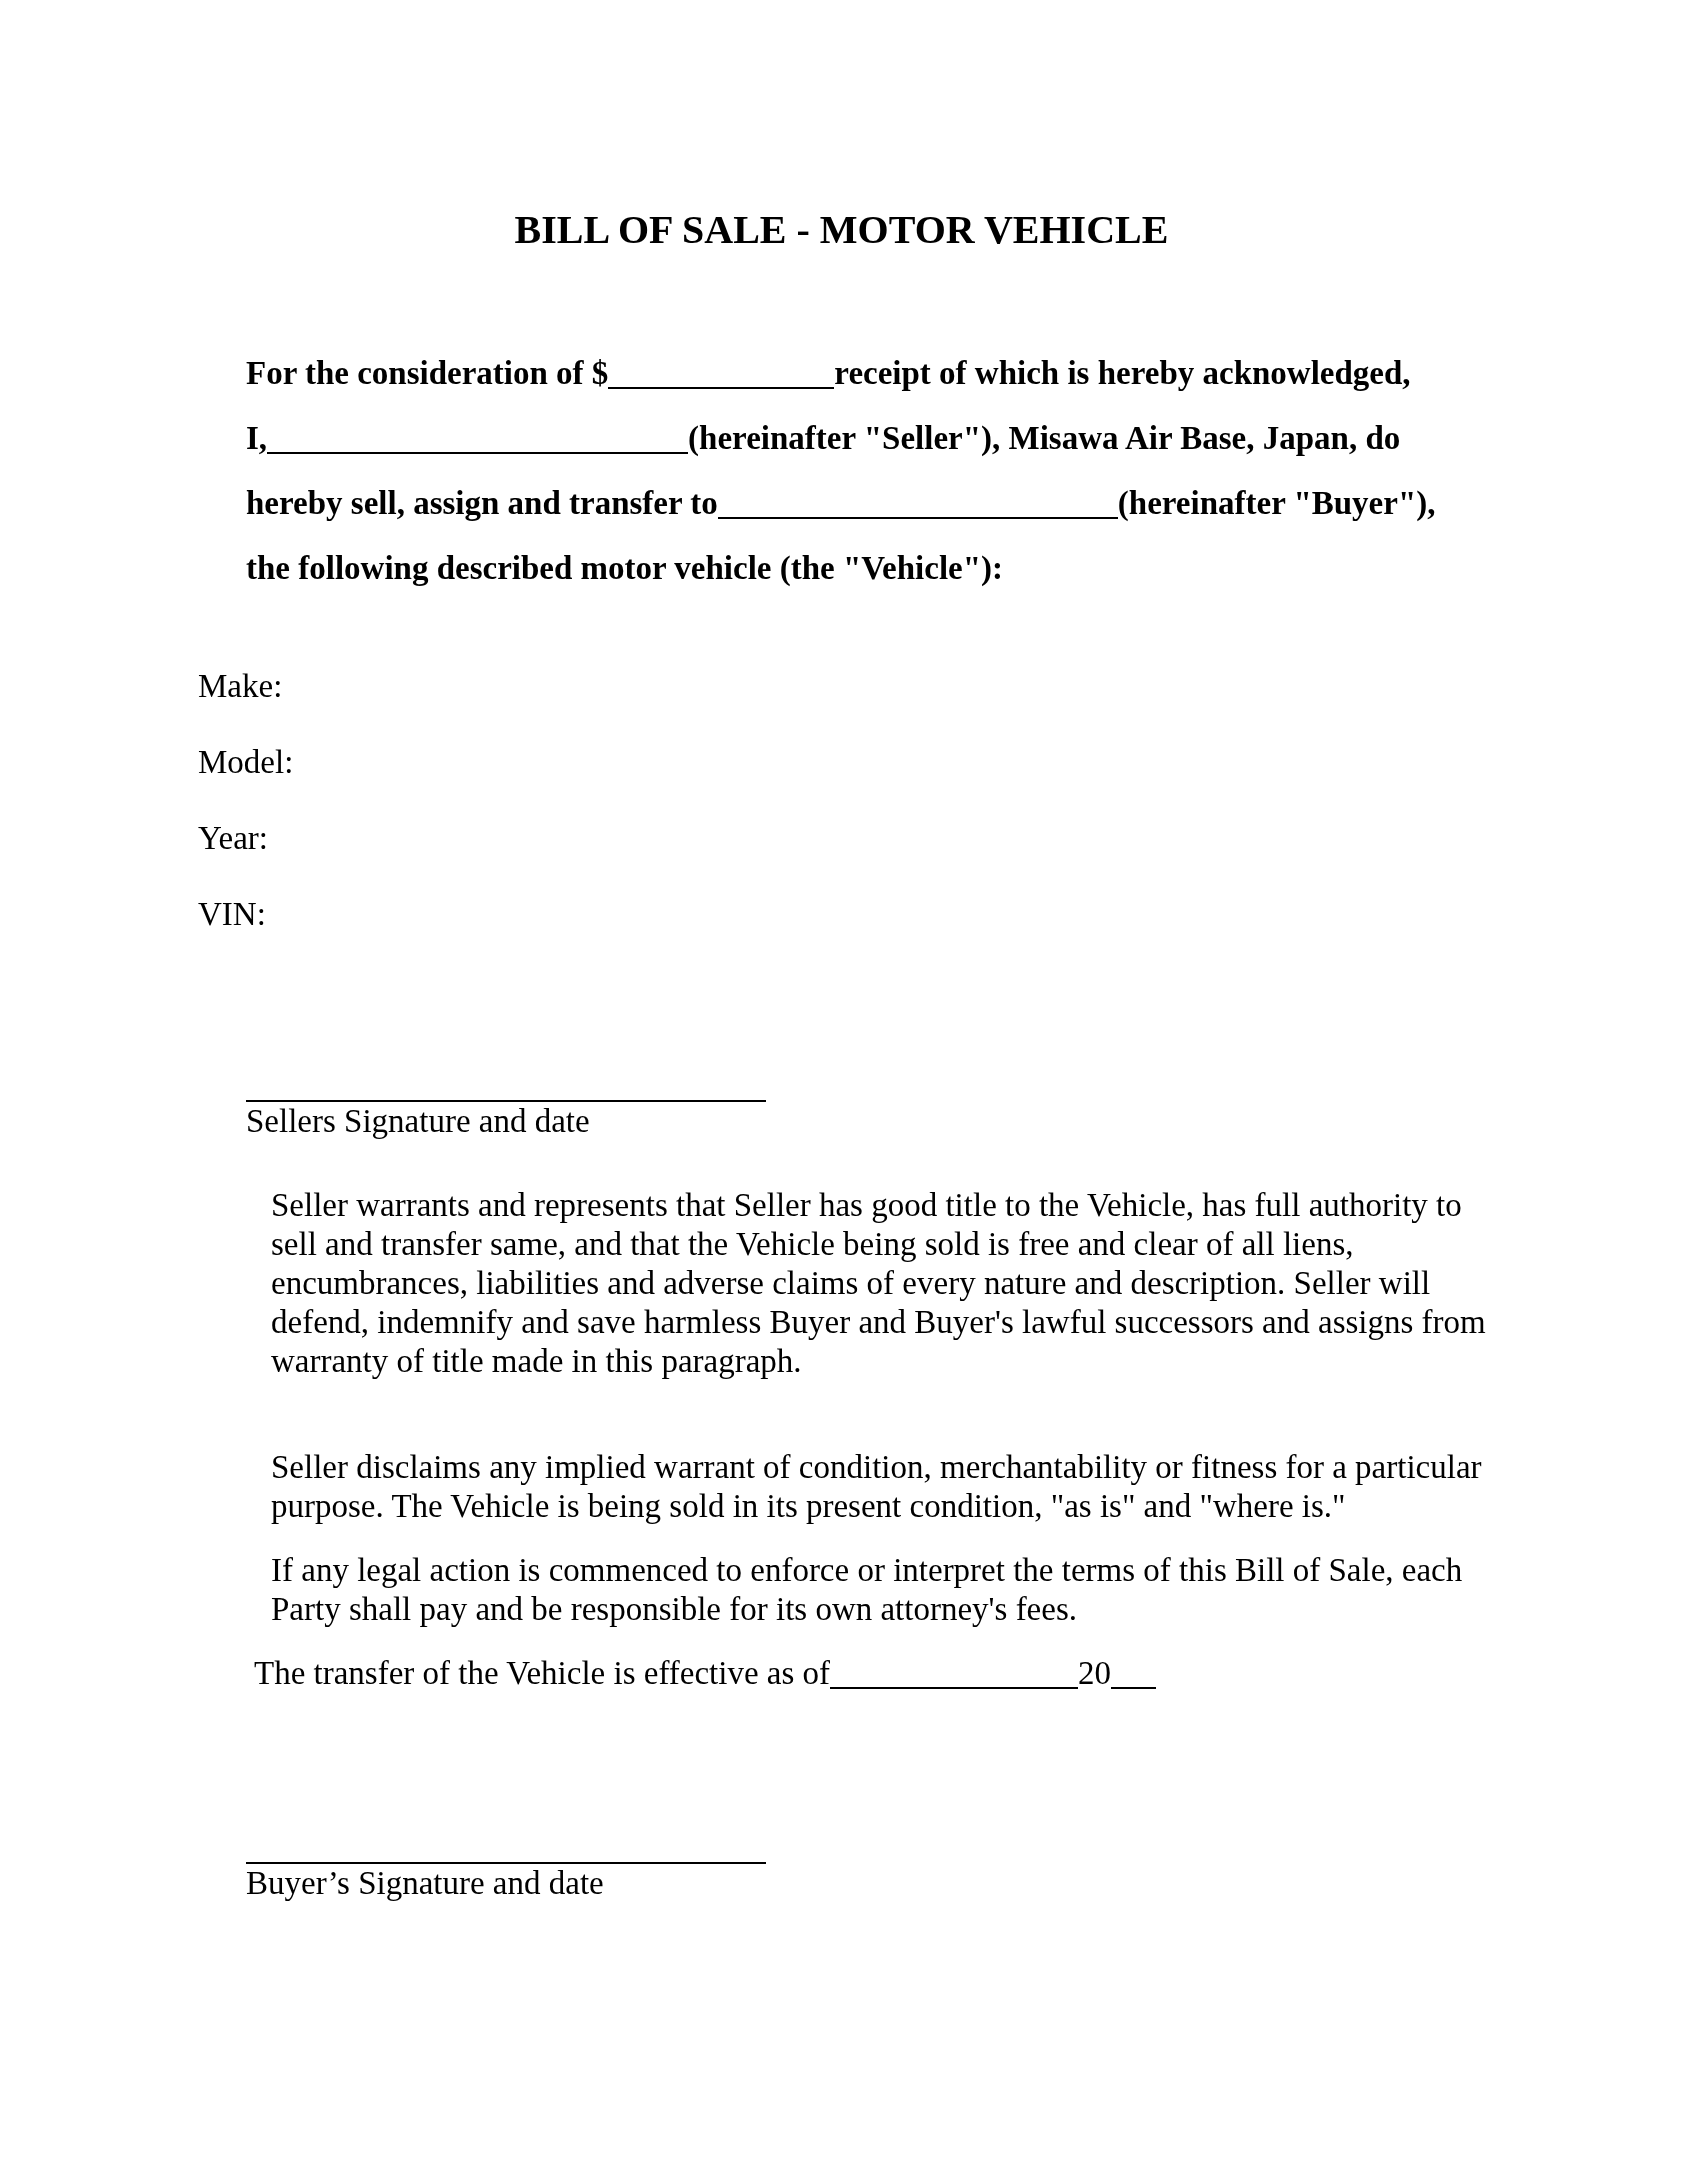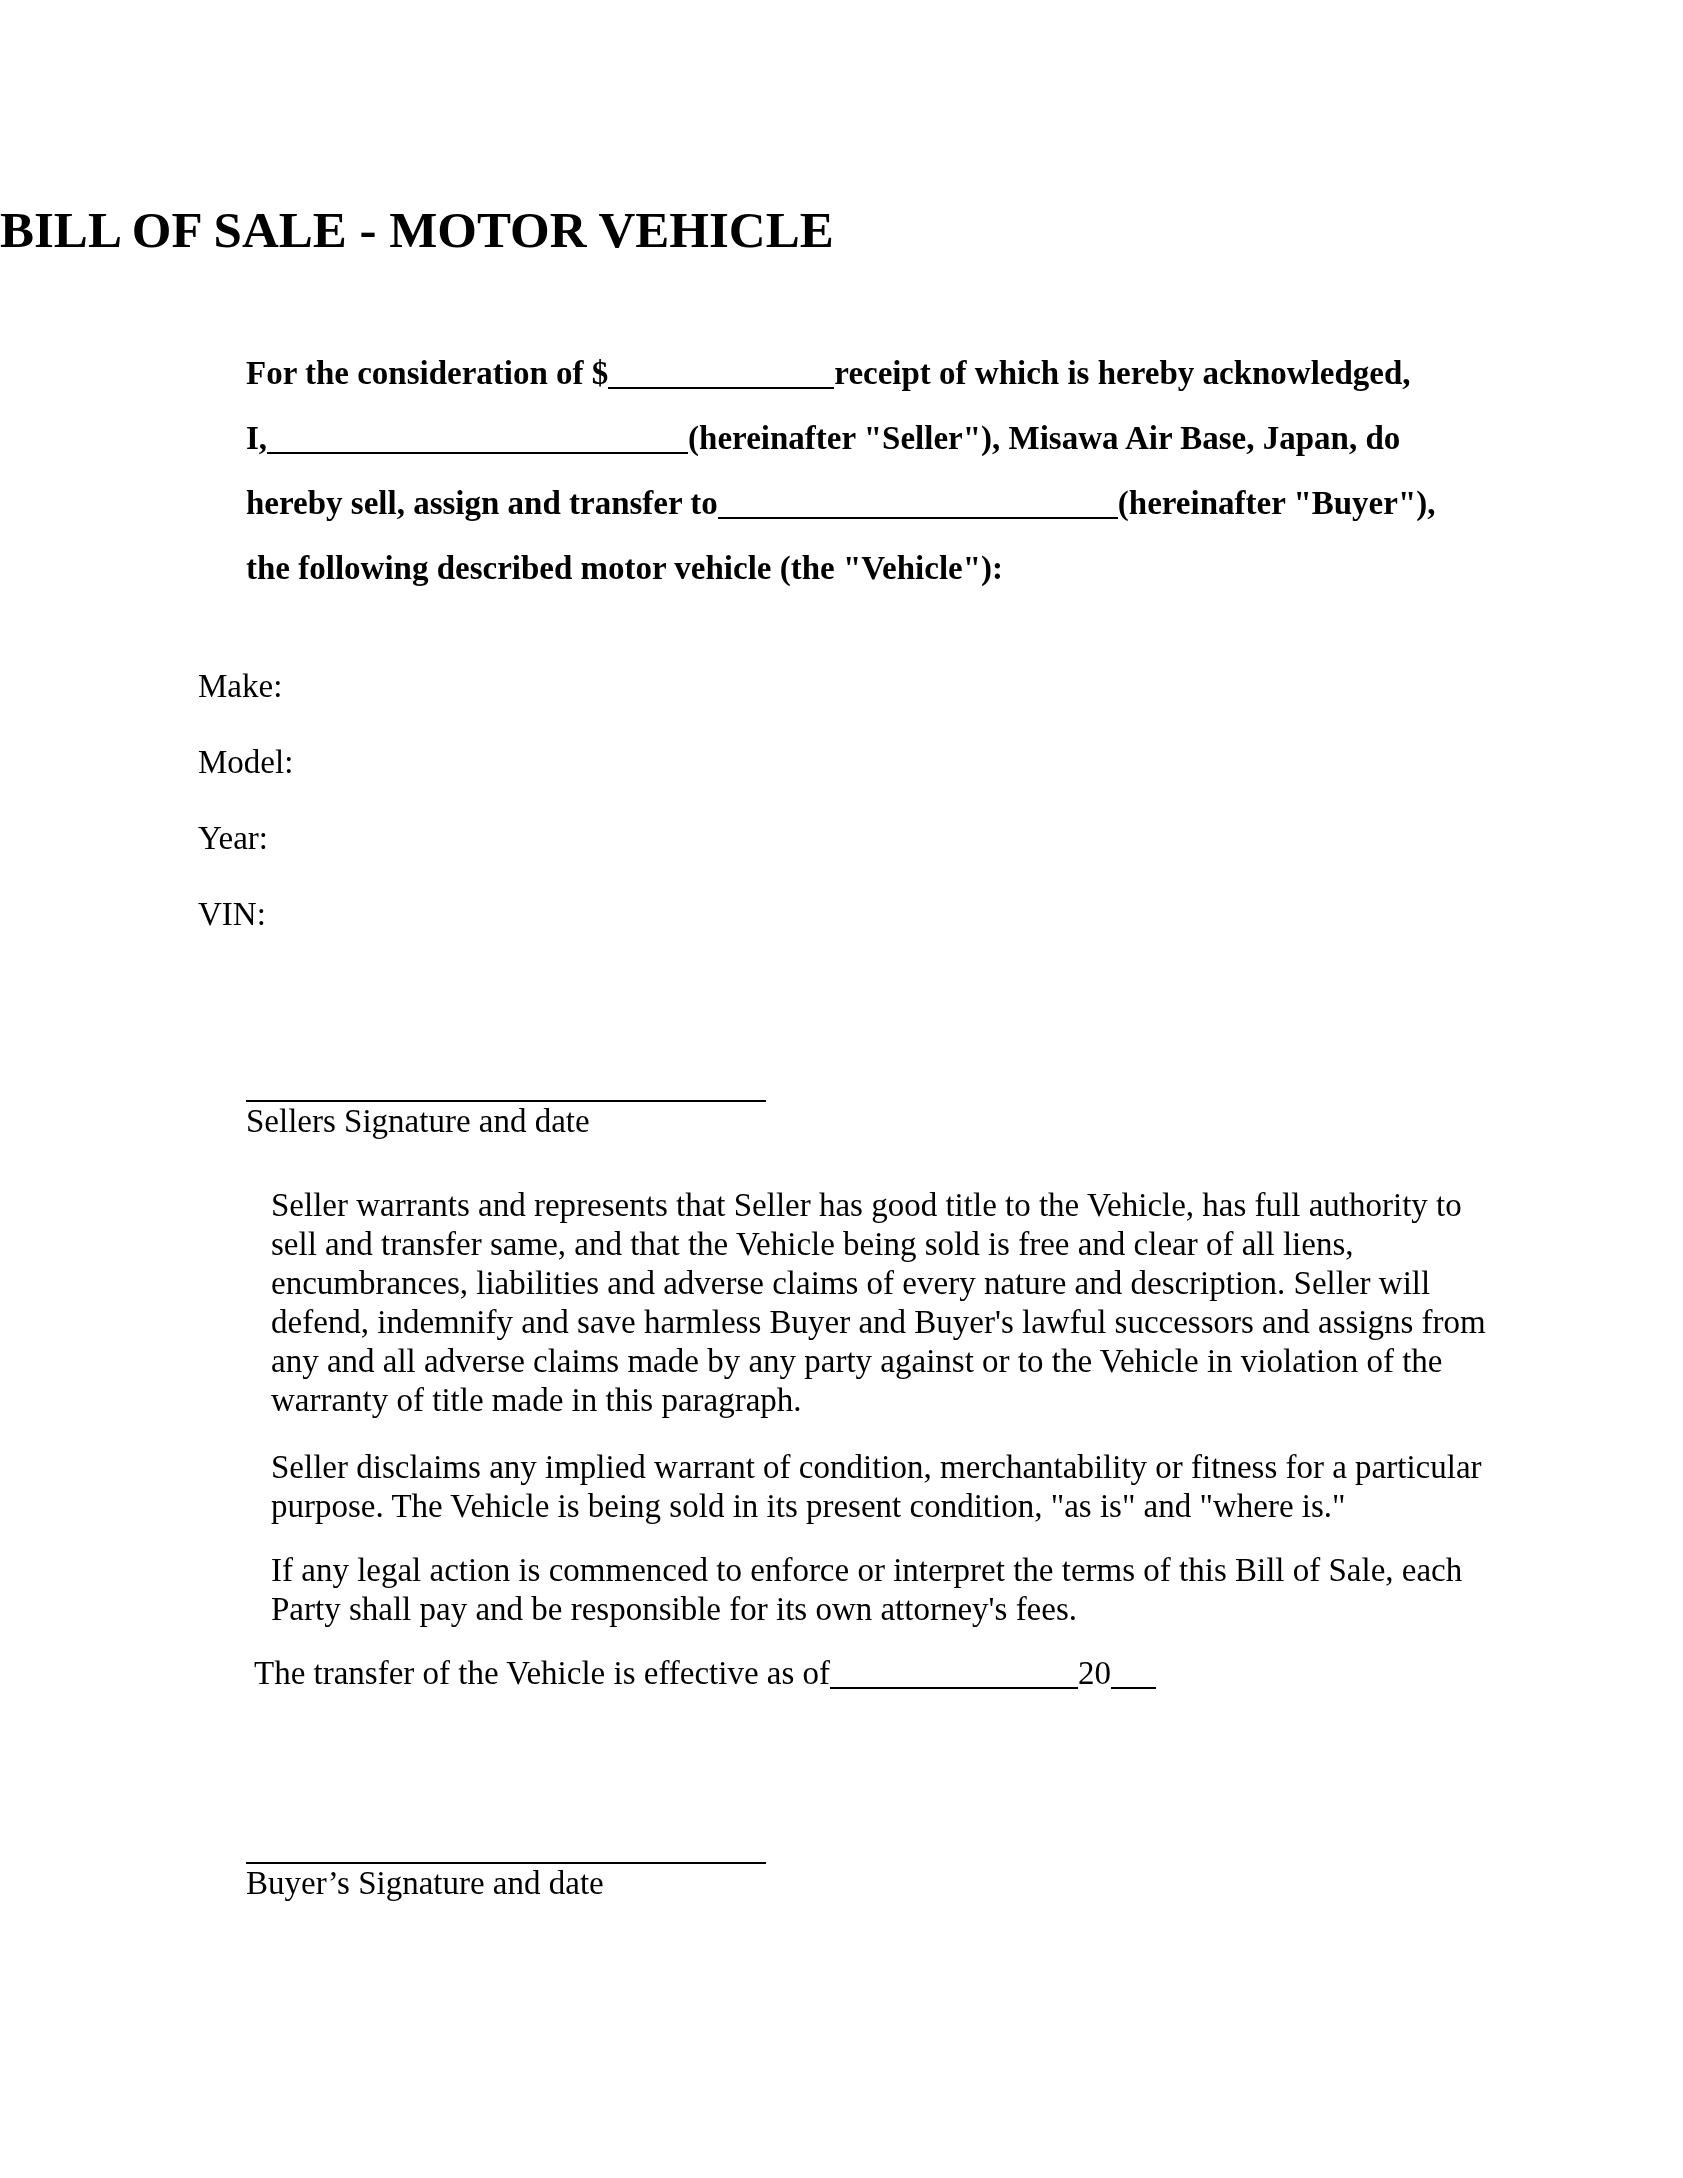--- a/index.html
+++ b/index.html
@@ -15,22 +15,22 @@
     color: #000000;
     font-family: "Liberation Serif", "DejaVu Serif", serif;
     font-size: 33px;
     overflow: hidden;
   }
   .doc-title {
     position: absolute;
     top: 206px;
     left: 0;
     width: 100%;
-    text-align: left;
-    font-size: 51px;
+    text-align: center;
+    font-size: 40px;
     font-weight: bold;
     line-height: 48px;
     white-space: nowrap;
   }
   .intro {
     position: absolute;
     top: 341px;
     left: 246px;
     width: 1287px;
     line-height: 65px;
@@ -115,21 +115,20 @@
   <div class="sig-block sig-seller">
     <div class="sig-rule"></div>
     <div class="sig-label">Sellers Signature and date</div>
   </div>
 
   <div class="para para-warranty">
     <div class="pline">Seller warrants and represents that Seller has good title to the Vehicle, has full authority to</div>
     <div class="pline">sell and transfer same, and that the Vehicle being sold is free and clear of all liens,</div>
     <div class="pline">encumbrances, liabilities and adverse claims of every nature and description. Seller will</div>
     <div class="pline">defend, indemnify and save harmless Buyer and Buyer's lawful successors and assigns from</div>
-    <div class="pline">any and all adverse claims made by any party against or to the Vehicle in violation of the</div>
     <div class="pline">warranty of title made in this paragraph.</div>
   </div>
 
   <div class="para para-disclaimer">
     <div class="pline">Seller disclaims any implied warrant of condition, merchantability or fitness for a particular</div>
     <div class="pline">purpose. The Vehicle is being sold in its present condition, "as is" and "where is."</div>
   </div>
 
   <div class="para para-legal">
     <div class="pline">If any legal action is commenced to enforce or interpret the terms of this Bill of Sale, each</div>

